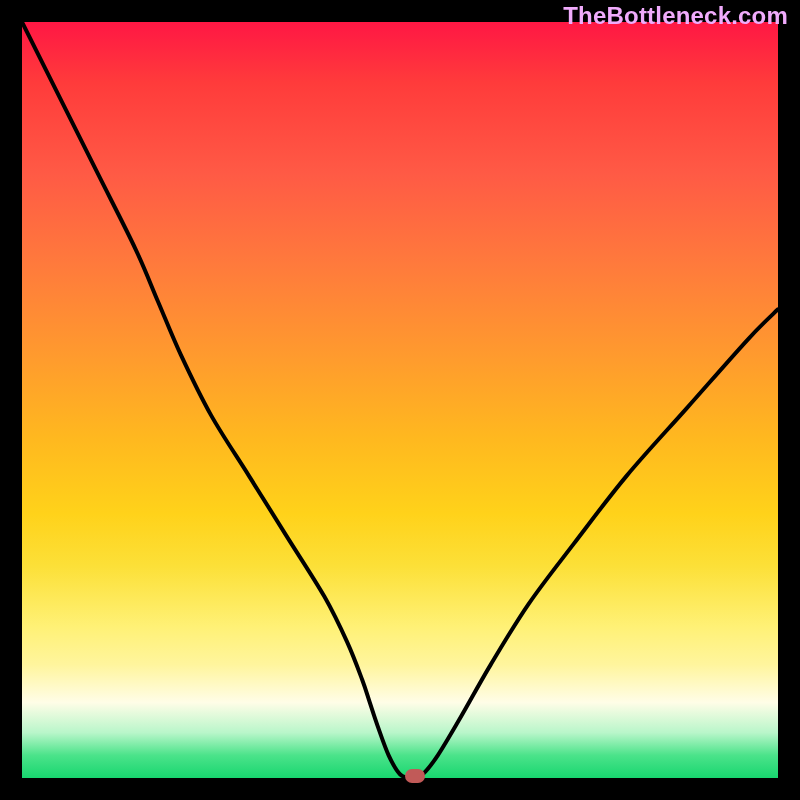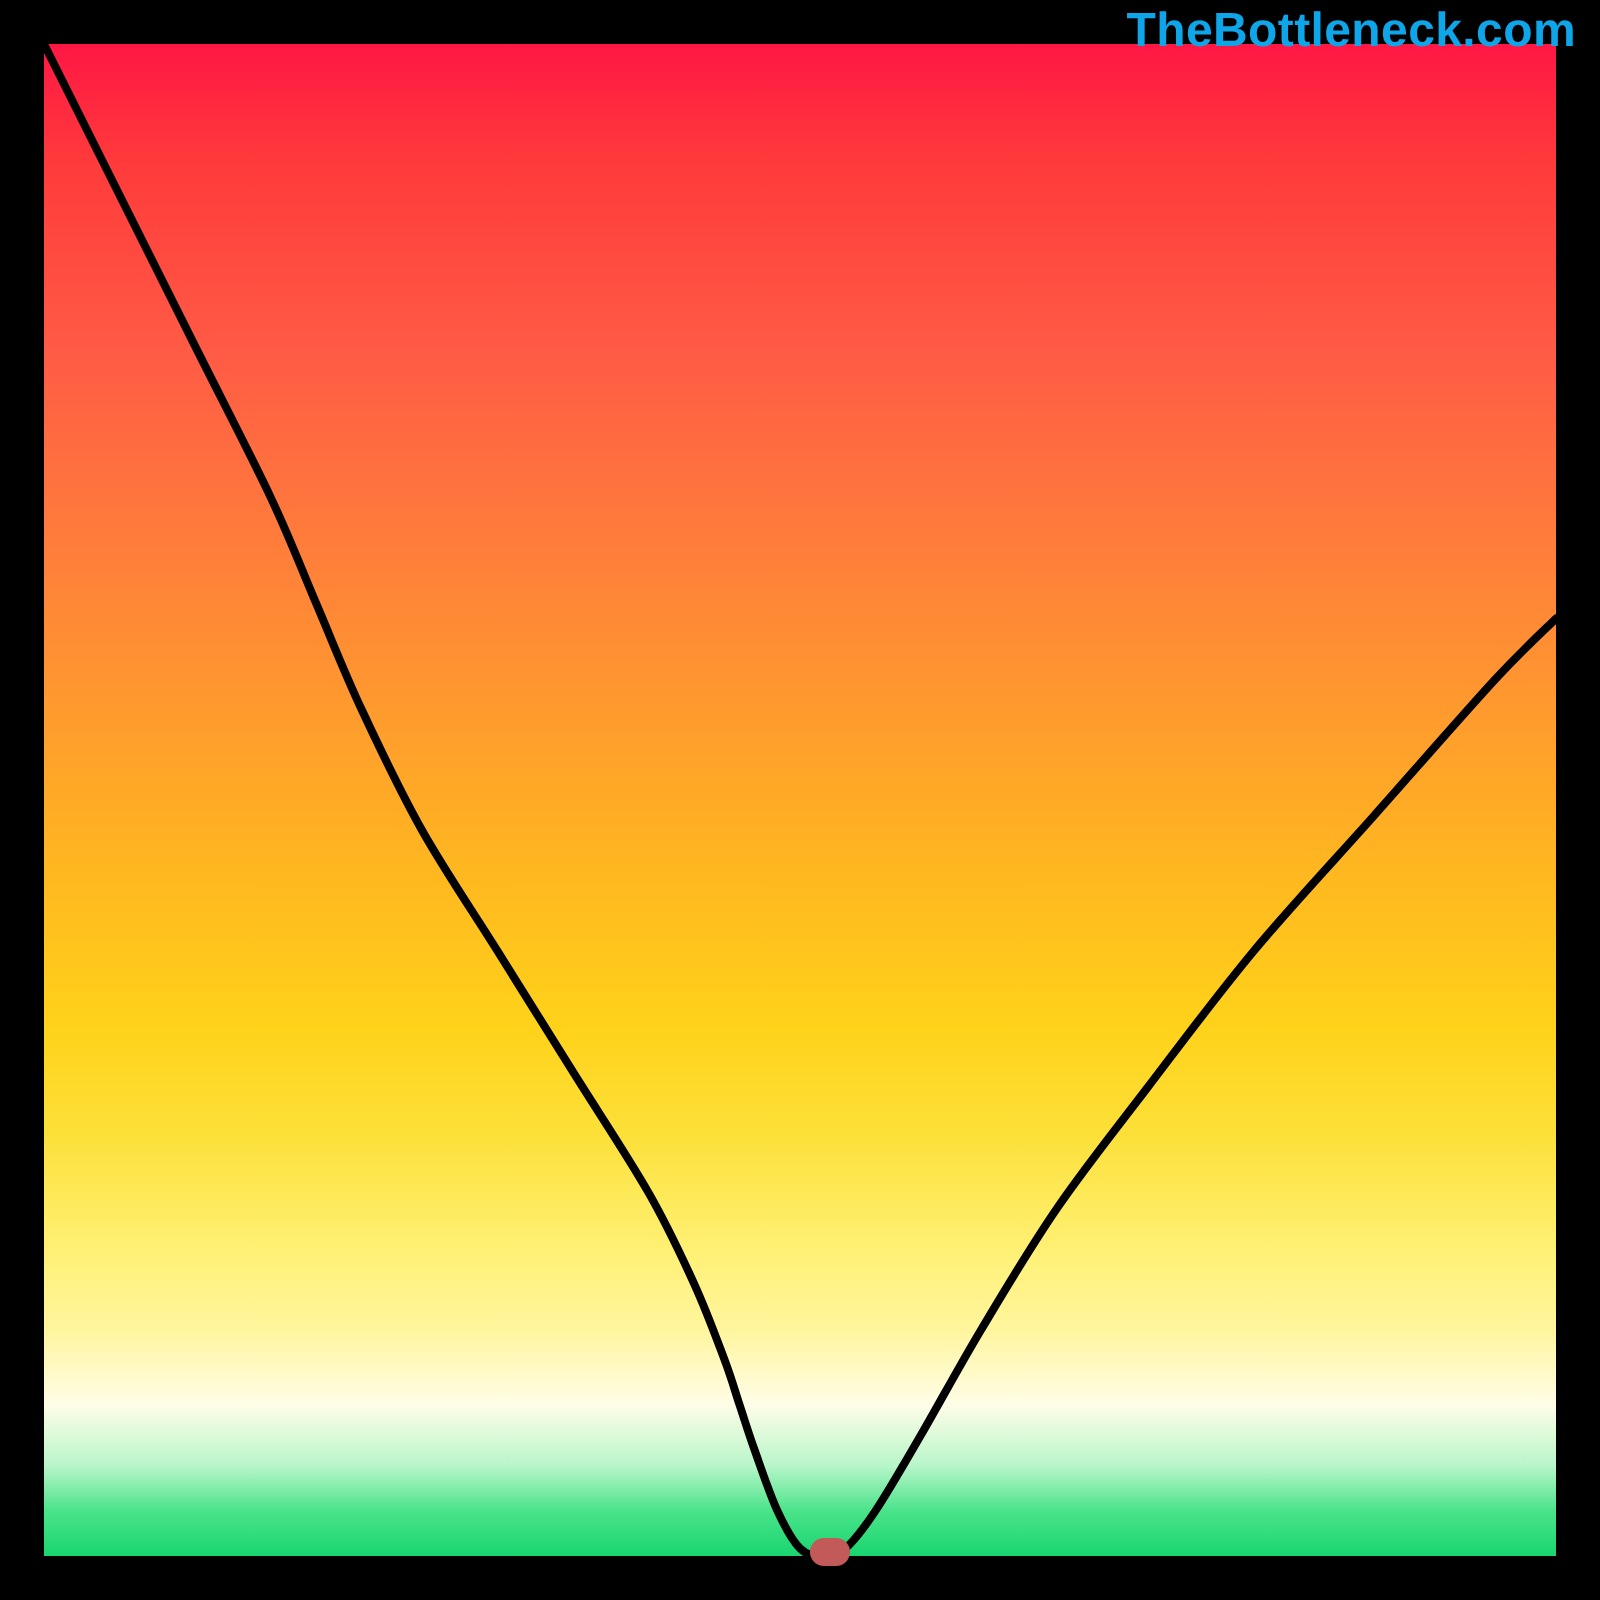--- a/index.html
+++ b/index.html
@@ -32,21 +32,21 @@
       #4be38a 97%,
       #18d66f 100%);
   }
   .watermark {
     position: absolute;
     top: 2px;
     right: 12px;
     font-family: Arial, Helvetica, sans-serif;
     font-size: 24px;
     font-weight: 600;
-    color: #0ea5e9;
+    color: #f0abfc;
     letter-spacing: 0.2px;
   }
   .curve {
     position: absolute;
     left: 22px;
     top: 22px;
     width: 756px;
     height: 756px;
   }
   .marker {

